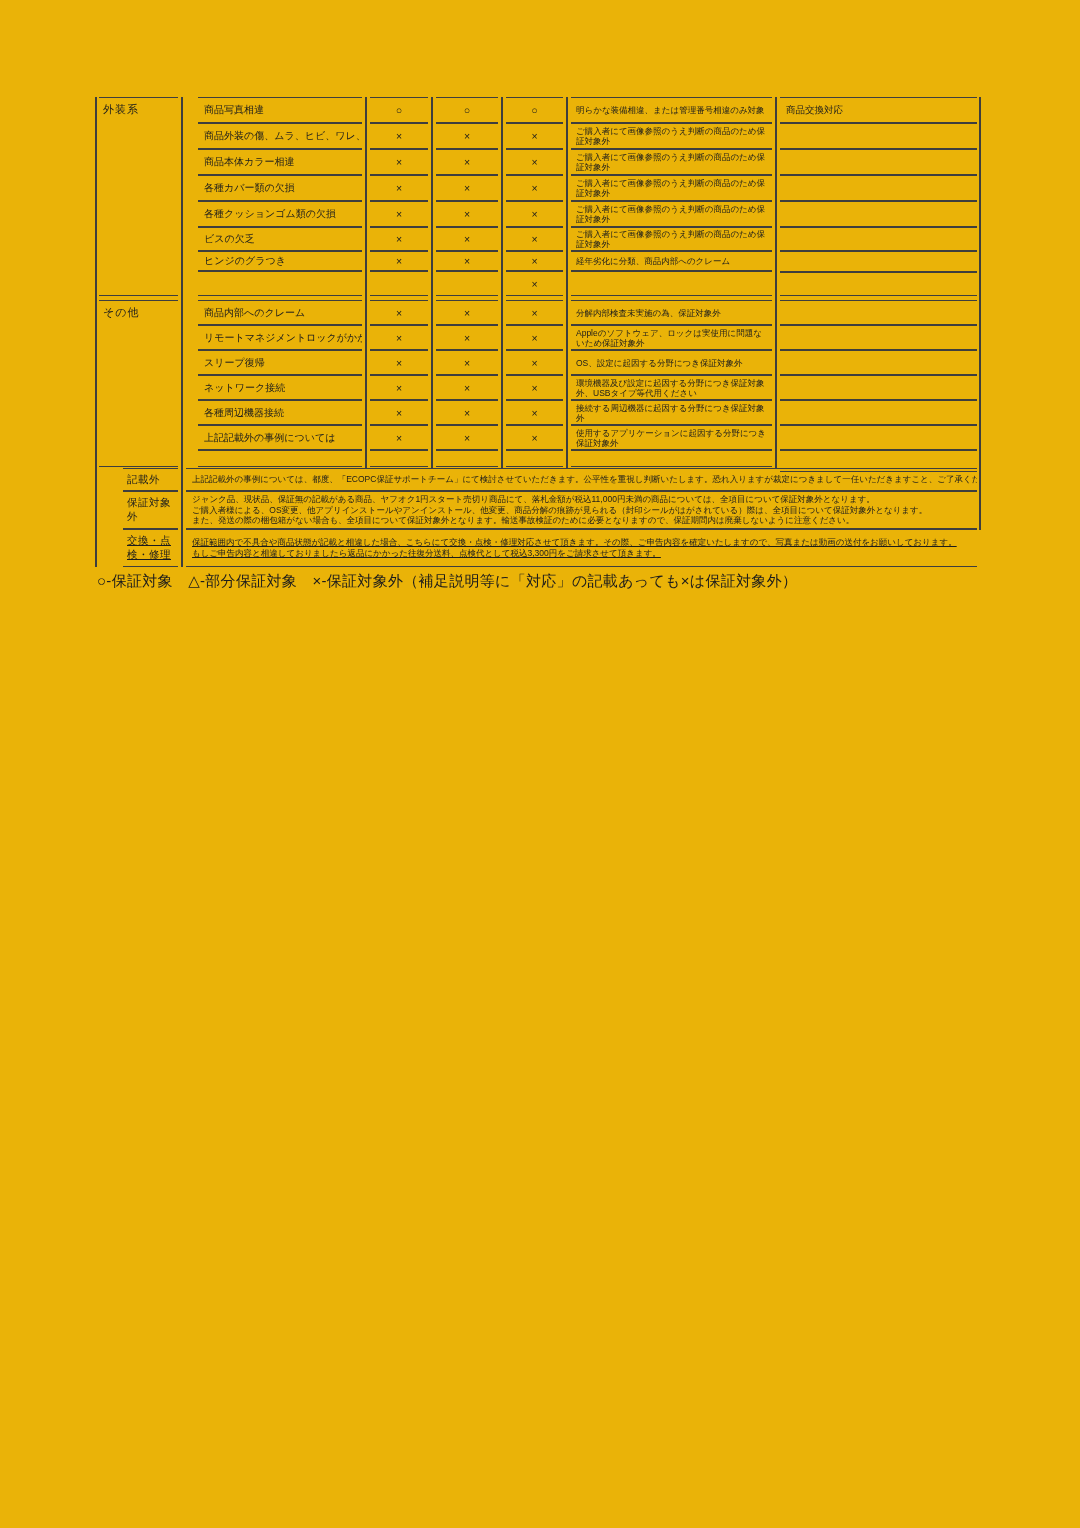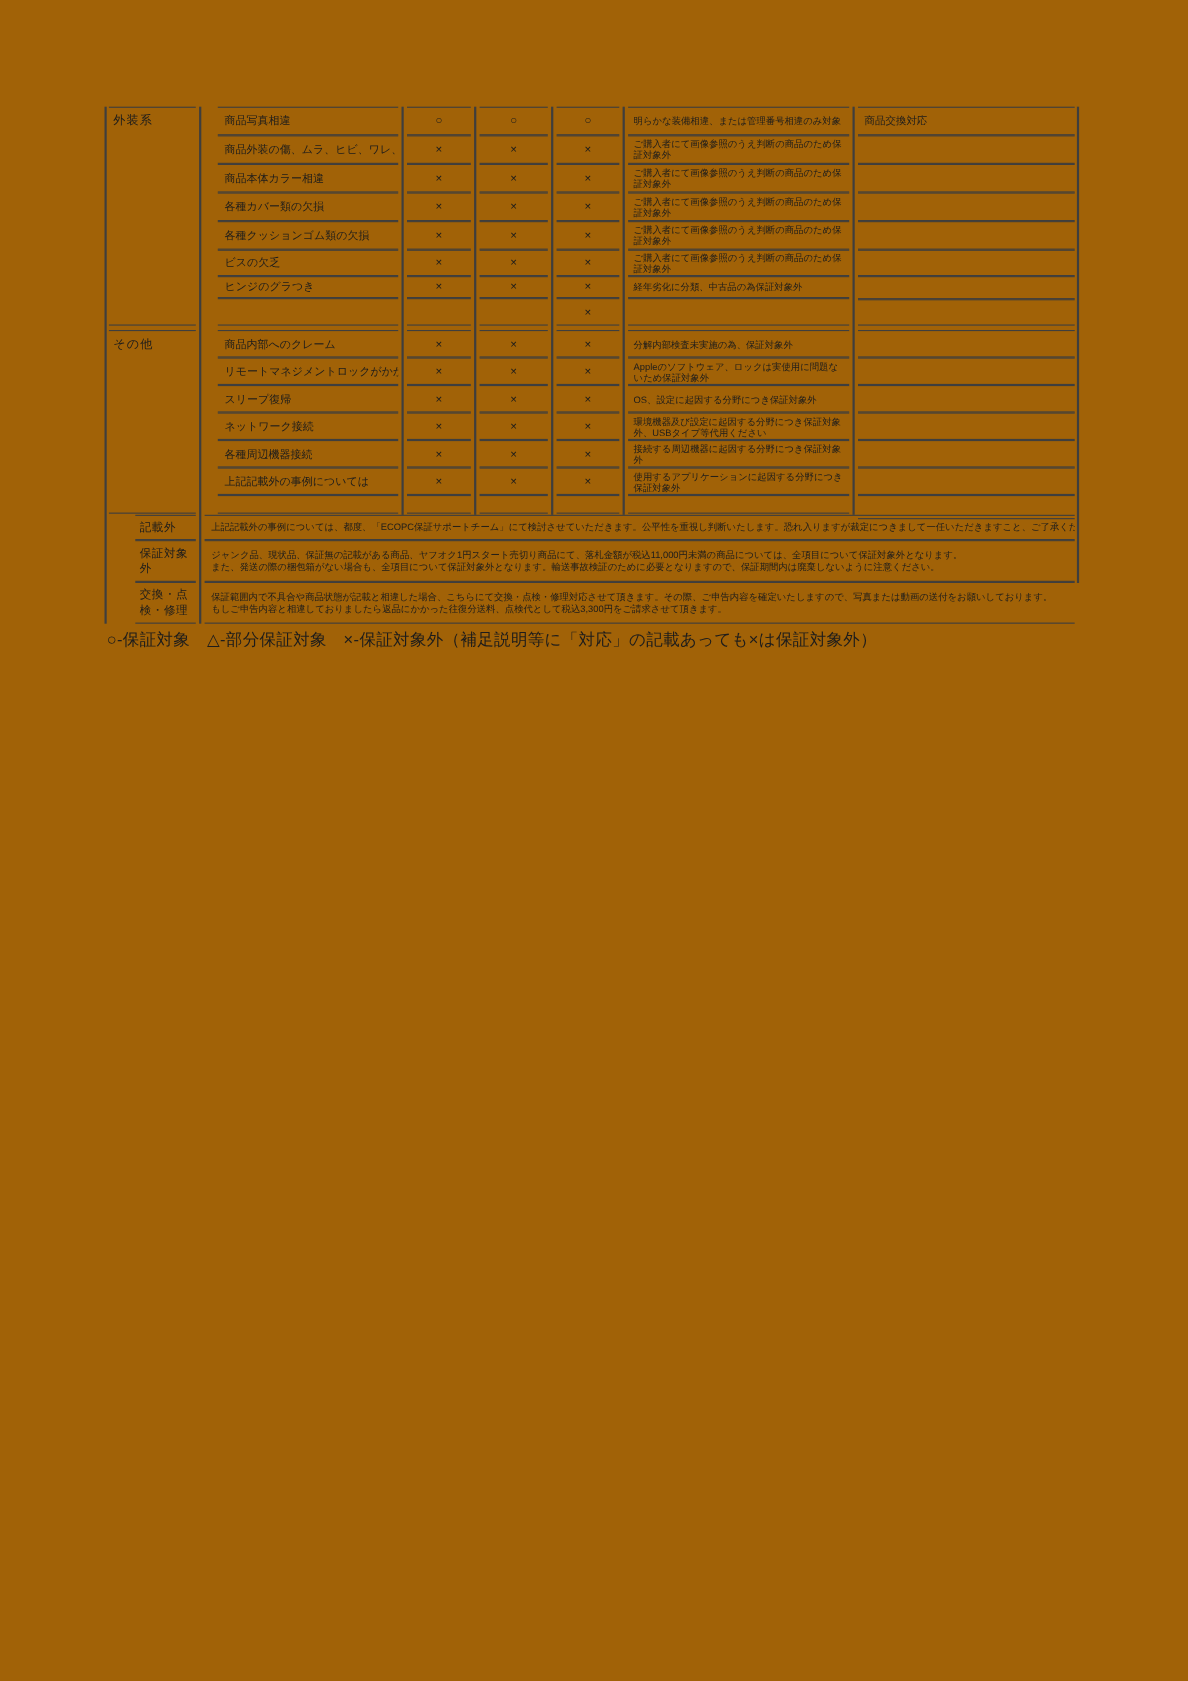--- a/index.html
+++ b/index.html
@@ -1,17 +1,17 @@
 <!DOCTYPE html>
 <html><head>
 <meta charset="utf-8">
 <style>
   html,body{margin:0;padding:0;background:#ffffff;}
   .page{
-    position:relative;width:1080px;height:1528px;background:#a16207;
+    position:relative;width:1080px;height:1528px;background:#eab308;
     font-family:"Liberation Sans","DejaVu Sans",sans-serif;color:#1c1c1c;
     overflow:hidden;
   }
   .wtable{position:absolute;left:95px;top:97px;width:886px;}
   
   .sec{display:grid;grid-template-columns:87px 184px 66px 70px 65px 209px 205px;}
   .sec1{grid-template-rows:26px 26px 26px 26px 26px 24px 20px 25px;}
   .sec2{grid-template-rows:25px 25px 25px 25px 25px 25px 17px;margin-top:4px;}
   .cell{
     margin:0 4px;border-top:1.4px solid #3e3e3e;border-bottom:1.4px solid #3e3e3e;
@@ -19,21 +19,21 @@
   }
   .cat{grid-column:1;grid-row:1/-1;align-items:flex-start;padding:4px 4px 0 4px;font-size:11px;letter-spacing:1px;}
   .item{font-size:10px;padding:0 6px;white-space:nowrap;margin-left:16px;}
   .sym{justify-content:center;font-size:10.5px;}
   .cond{font-size:8.5px;line-height:10px;padding:1px 5px;}
   .act{font-size:9.5px;padding:10px 6px;}
   
   .note{display:grid;grid-template-columns:87px 799px;}
   .note0{grid-template-rows:23px;margin-top:1px;}
   .note1{grid-template-rows:38px;}
-  .note2{grid-template-rows:38px;}
+  .note2{grid-template-rows:38px;text-decoration:underline;}
   .ncat{font-size:10.5px;padding:0 4px;letter-spacing:0.5px;margin-left:28px;}
   .ncontent{flex-direction:column;justify-content:center;align-items:flex-start;font-size:8.5px;line-height:10.6px;padding:0 6px;}
   .nline{white-space:nowrap;}
   
   .vd{position:absolute;top:0;width:2px;background:#3e3e3e;}
   .vd-a{left:0;height:470px;}
   .vd-b{left:86px;height:470px;}
   .vd-c{left:270px;height:371px;}
   .vd-d{left:336px;height:371px;}
   .vd-e{left:406px;height:371px;}
@@ -90,21 +90,21 @@
       <div class="cell sym">×</div>
       <div class="cell sym">×</div>
       <div class="cell sym">×</div>
       <div class="cell cond">ご購入者にて画像参照のうえ判断の商品のため保証対象外</div>
       <div class="cell act"></div>
 
       <div class="cell item">ヒンジのグラつき</div>
       <div class="cell sym">×</div>
       <div class="cell sym">×</div>
       <div class="cell sym">×</div>
-      <div class="cell cond">経年劣化に分類、中古品の為保証対象外</div>
+      <div class="cell cond">経年劣化に分類、商品内部へのクレーム</div>
       <div class="cell act"></div>
 
       <div class="cell item"></div>
       <div class="cell sym"></div>
       <div class="cell sym"></div>
       <div class="cell sym">×</div>
       <div class="cell cond"></div>
       <div class="cell act"></div>
     </div>
 
@@ -165,20 +165,21 @@
       <div class="cell ncat">記載外</div>
       <div class="cell ncontent">
         <div class="nline">上記記載外の事例については、都度、「ECOPC保証サポートチーム」にて検討させていただきます。公平性を重視し判断いたします。恐れ入りますが裁定につきまして一任いただきますこと、ご了承ください。</div>
       </div>
     </div>
 
     <div class="note note1">
       <div class="cell ncat">保証対象外</div>
       <div class="cell ncontent">
         <div class="nline">ジャンク品、現状品、保証無の記載がある商品、ヤフオク1円スタート売切り商品にて、落札金額が税込11,000円未満の商品については、全項目について保証対象外となります。</div>
+        <div class="nline">ご購入者様による、OS変更、他アプリインストールやアンインストール、他変更、商品分解の痕跡が見られる（封印シールがはがされている）際は、全項目について保証対象外となります。</div>
         <div class="nline">また、発送の際の梱包箱がない場合も、全項目について保証対象外となります。輸送事故検証のために必要となりますので、保証期間内は廃棄しないように注意ください。</div>
       </div>
     </div>
 
     <div class="note note2">
       <div class="cell ncat">交換・点検・修理</div>
       <div class="cell ncontent">
         <div class="nline">保証範囲内で不具合や商品状態が記載と相違した場合、こちらにて交換・点検・修理対応させて頂きます。その際、ご申告内容を確定いたしますので、写真または動画の送付をお願いしております。</div>
         <div class="nline">もしご申告内容と相違しておりましたら返品にかかった往復分送料、点検代として税込3,300円をご請求させて頂きます。</div>
       </div>

